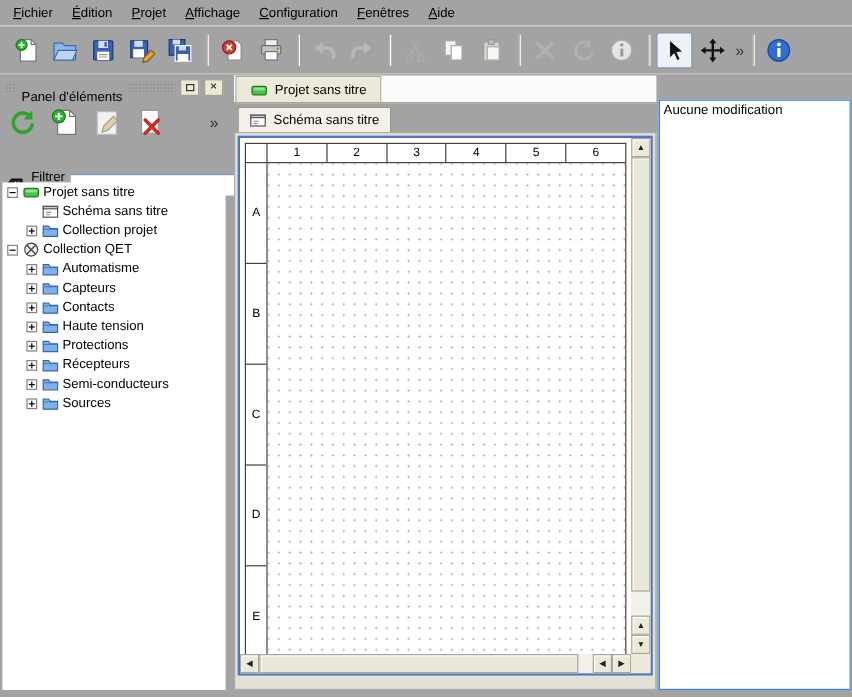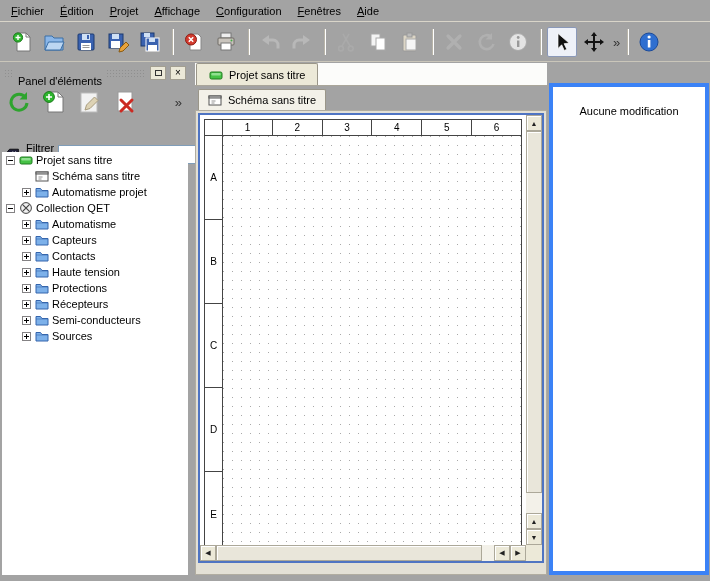--- a/index.html
+++ b/index.html
@@ -104,21 +104,21 @@
   .pos-top { top:0; left:0; }
   .pos-bot2 { bottom:16px; left:0; }
   .pos-bot { bottom:0; left:0; }
   .pos-left { left:0; top:0; }
   .pos-right2 { right:16px; top:0; }
   .pos-right { right:0; top:0; }
   .scorner { position:absolute; right:0; bottom:0; width:16px; height:16px; background:#ece9d8; }
 
   
   #undo-list { position:absolute; left:549px; top:83px; width:160px; bottom:6px;
-    background:#fff; border:4px solid #3b82f6; padding:18px 3px;text-align:center; }
+    background:#fff; border:1px solid #3b82f6; padding:2px 3px; }
 
   .splitter { position:absolute; top:63px; bottom:0; width:5px; }
 </style>
 </head>
 <body>
 
 <svg width="0" height="0" style="position:absolute">
   <defs>
     <symbol id="i-project" viewBox="0 0 14 14">
       <rect x="1" y="4" width="12" height="7" rx="1.5" fill="#46c246" stroke="#1f7a1f"></rect>
@@ -361,21 +361,21 @@
         </span>
       <span>Schéma sans titre</span>
     </div>
     <div class="trow lvl1">
       <span class="exp plus"></span>
       <span class="ticon">
           <svg class="ti">
             <use href="#i-folder"></use>
           </svg>
         </span>
-      <span>Automatisme projet</span>
+      <span>Collection projet</span>
     </div>
     <div class="trow lvl0">
       <span class="exp minus"></span>
       <span class="ticon">
           <svg class="ti">
             <use href="#i-qet"></use>
           </svg>
         </span>
       <span>Collection QET</span>
     </div>

